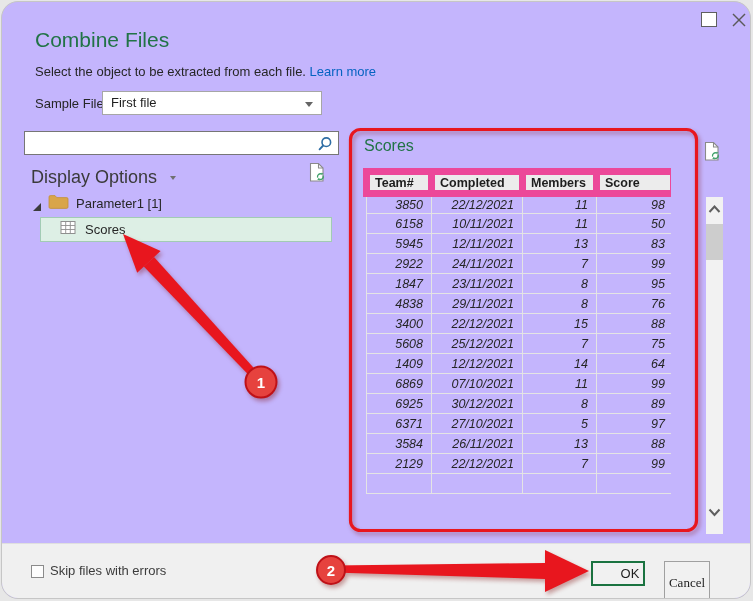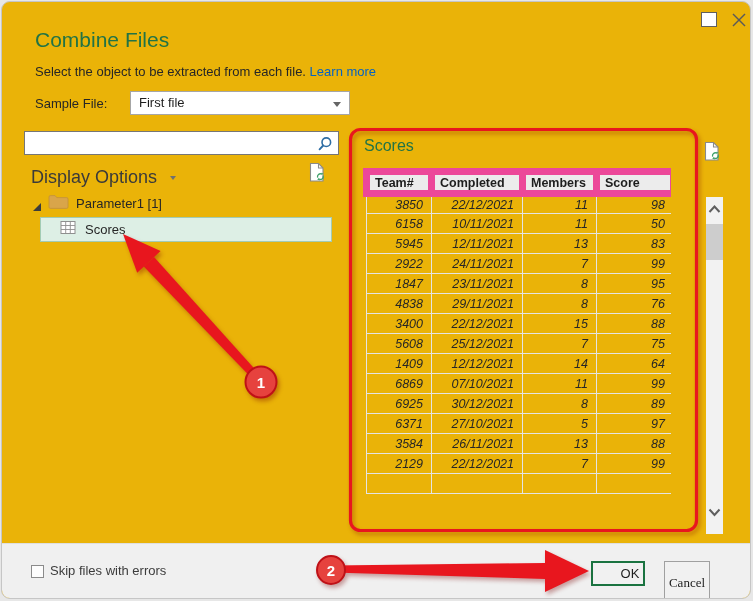--- a/index.html
+++ b/index.html
@@ -9,32 +9,32 @@
     --sel-border:#A2CBB4;
     --ann-red:#E8161E;
     --ann-red-light:#E6423E;
     --ann-red-dark:#BF1117;
     --txt:#262626;
   }
   *{box-sizing:border-box;margin:0;padding:0;}
   html,body{width:753px;height:601px;}
   body{font-family:"Liberation Sans","DejaVu Sans",sans-serif;background:#e7e7e7;overflow:hidden;}
   #stage{position:relative;width:753px;height:601px;}
-  .dialog{position:absolute;left:1px;top:1px;width:750px;height:598px;background:#eab308;
-    border:1px solid #c6c6c6;border-radius:9px;overflow:hidden;}
+  .dialog{position:absolute;left:1px;top:1px;width:750px;height:598px;background:#c4b5fd;
+    border:1px solid #c6c6c6;border-radius:17px;overflow:hidden;}
   
   .btn-max{position:absolute;left:699px;top:10px;width:16px;height:15px;border:1px solid #5f5f5f;background:#fff;cursor:pointer;}
   .btn-close{position:absolute;left:727px;top:8px;width:20px;height:20px;cursor:pointer;}
   
   .title{position:absolute;left:33px;top:26px;font-size:21px;color:var(--accent-green);font-weight:400;}
   .subtitle{position:absolute;left:33px;top:62px;font-size:13px;color:var(--txt);}
   .learn-more{color:var(--link-blue);cursor:pointer;}
   .sample-label{position:absolute;left:33px;top:94px;font-size:13px;color:var(--txt);}
   .sample-select{position:absolute;left:100px;top:89px;width:220px;height:24px;border:1px solid #a6a6a6;
-    background:#fff;font-size:13px;color:#1e1e1e;line-height:22px;padding-left:8px;cursor:pointer;margin-left:28px;}
+    background:#fff;font-size:13px;color:#1e1e1e;line-height:22px;padding-left:8px;cursor:pointer;}
   .caret-down{position:absolute;right:8px;top:10px;width:0;height:0;
     border-left:4px solid transparent;border-right:4px solid transparent;border-top:5px solid #656565;}
   
   .search-box{position:absolute;left:22px;top:129px;width:315px;height:24px;border:1px solid #767676;background:#fff;}
   .search-box input{position:absolute;left:4px;top:1px;width:280px;height:20px;border:none;outline:none;
     font-size:13px;font-family:inherit;background:transparent;}
   .search-icon{position:absolute;right:5px;top:4px;}
   
   .display-options{position:absolute;left:29px;top:165px;font-size:18px;color:#3a3a3a;cursor:pointer;}
   .display-options .dd-caret{display:inline-block;width:0;height:0;margin-left:8px;vertical-align:3px;

